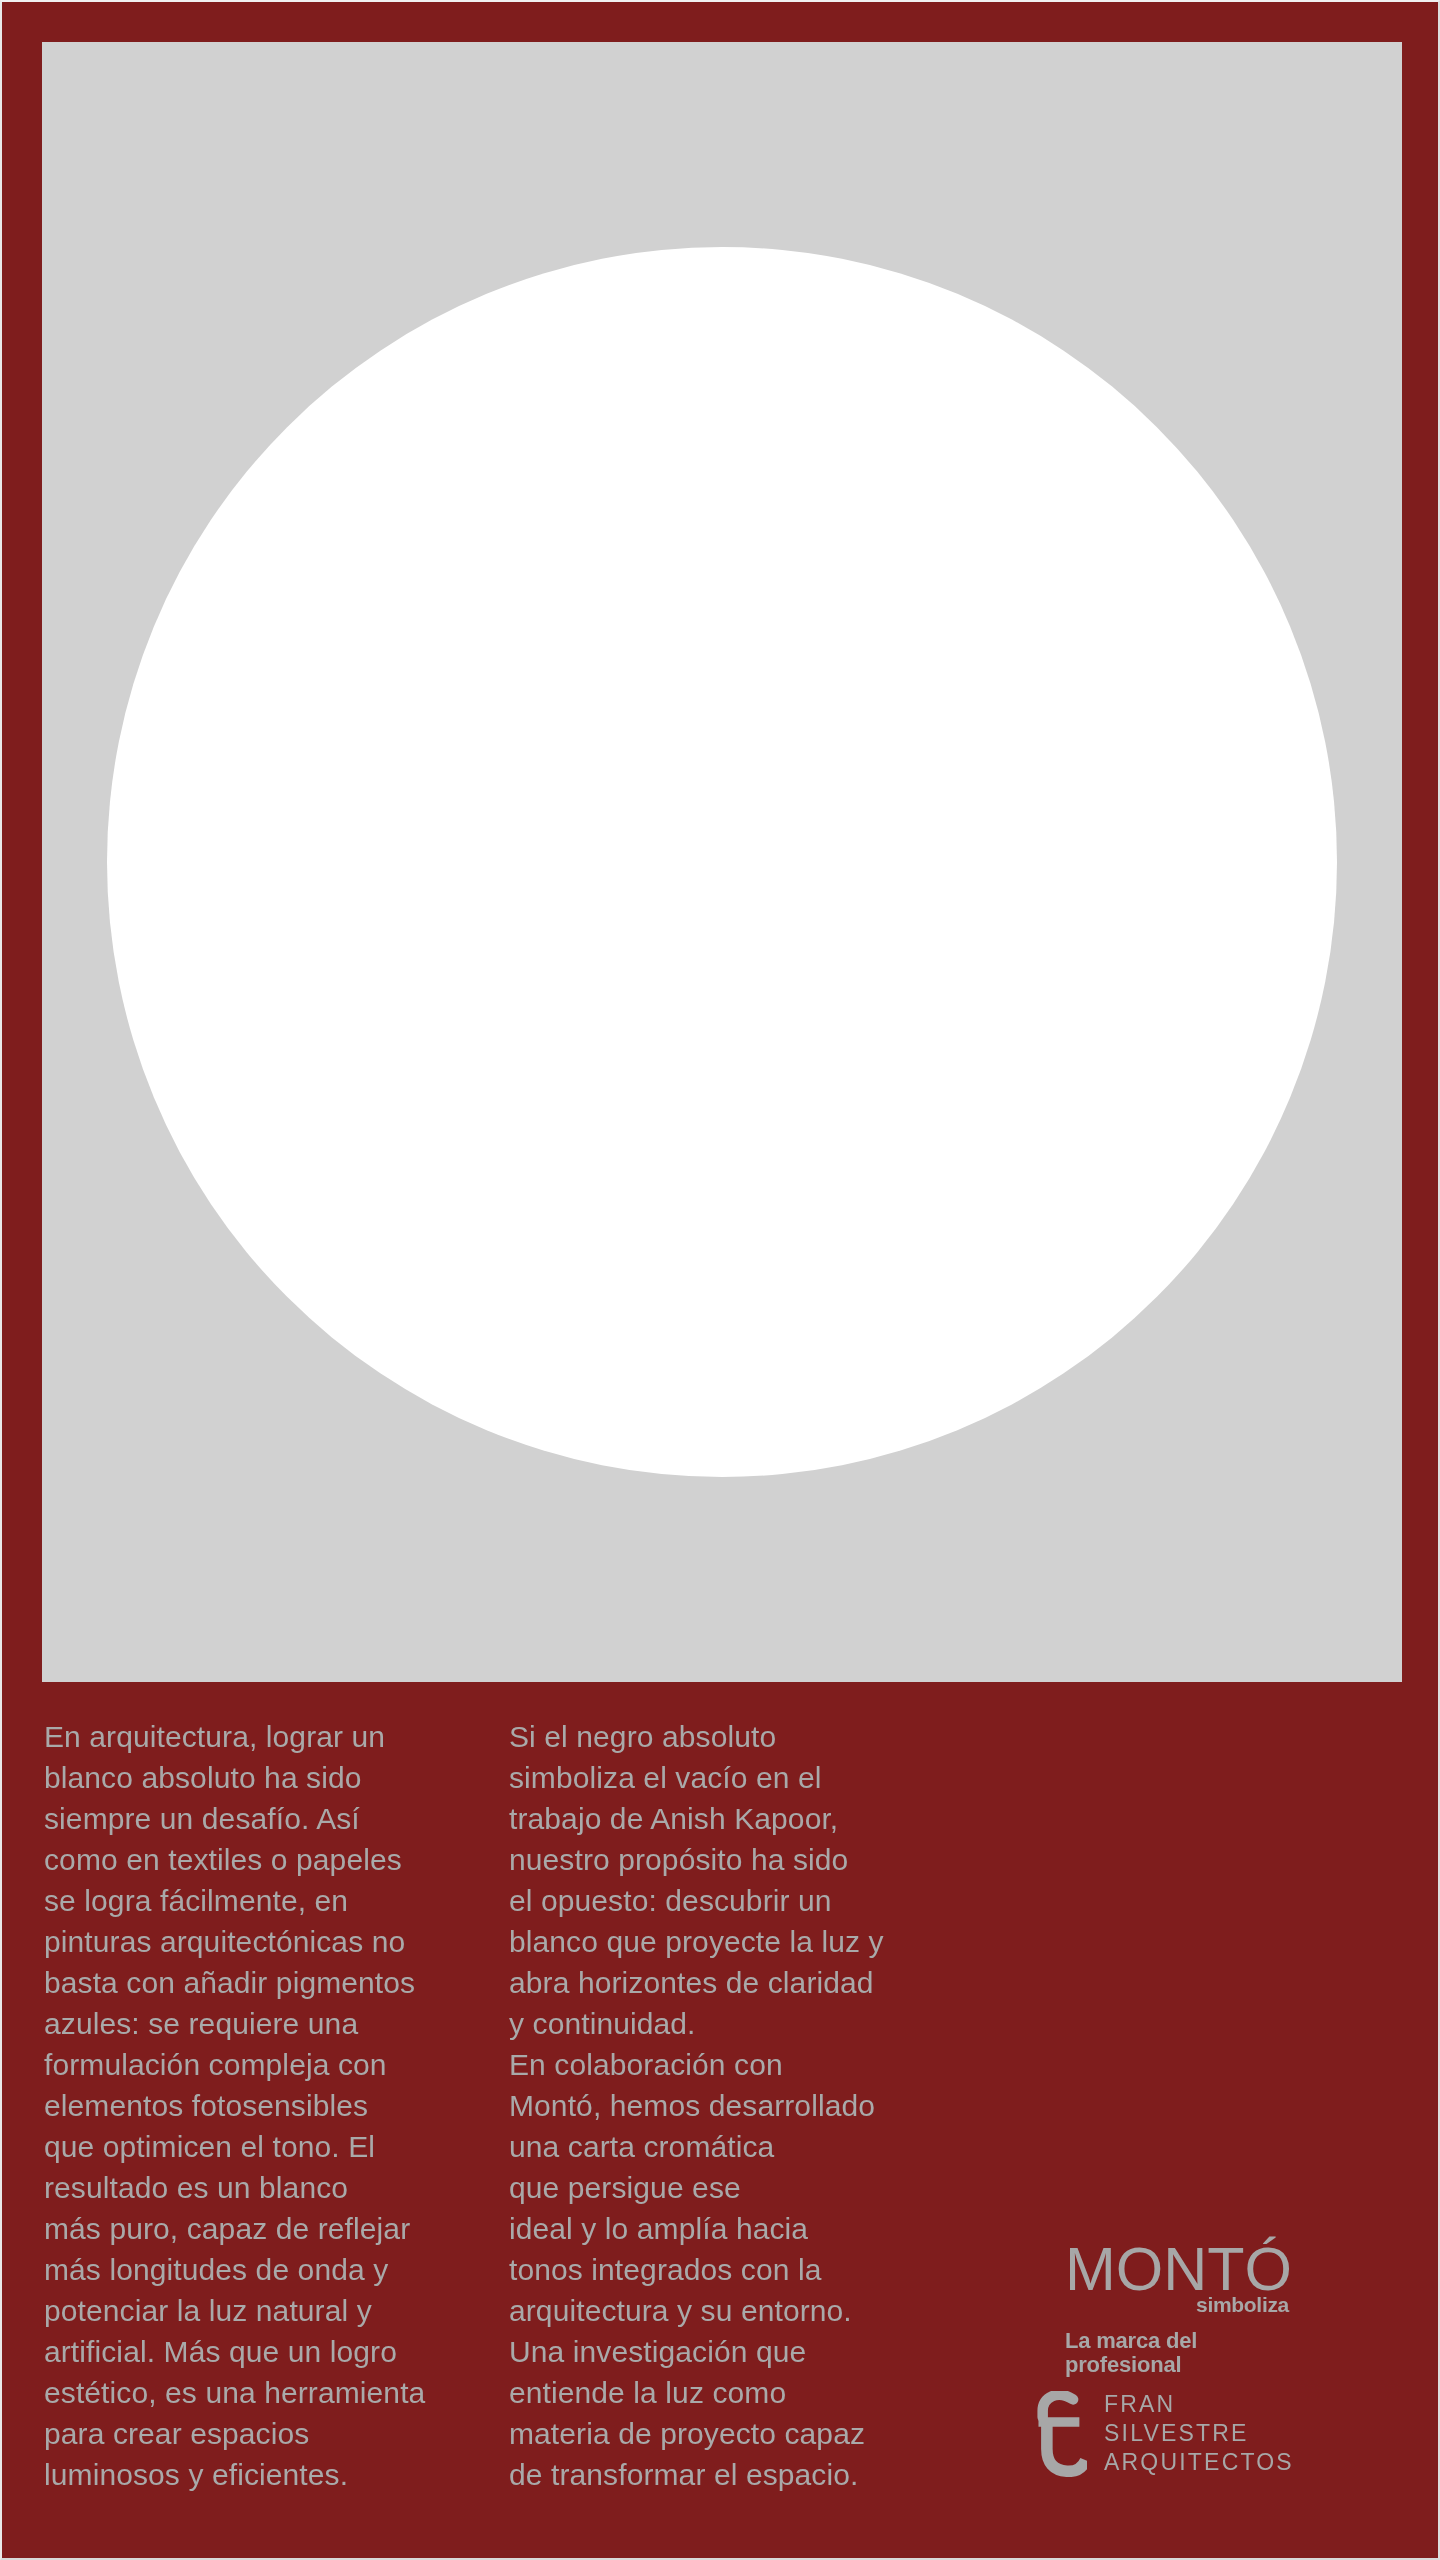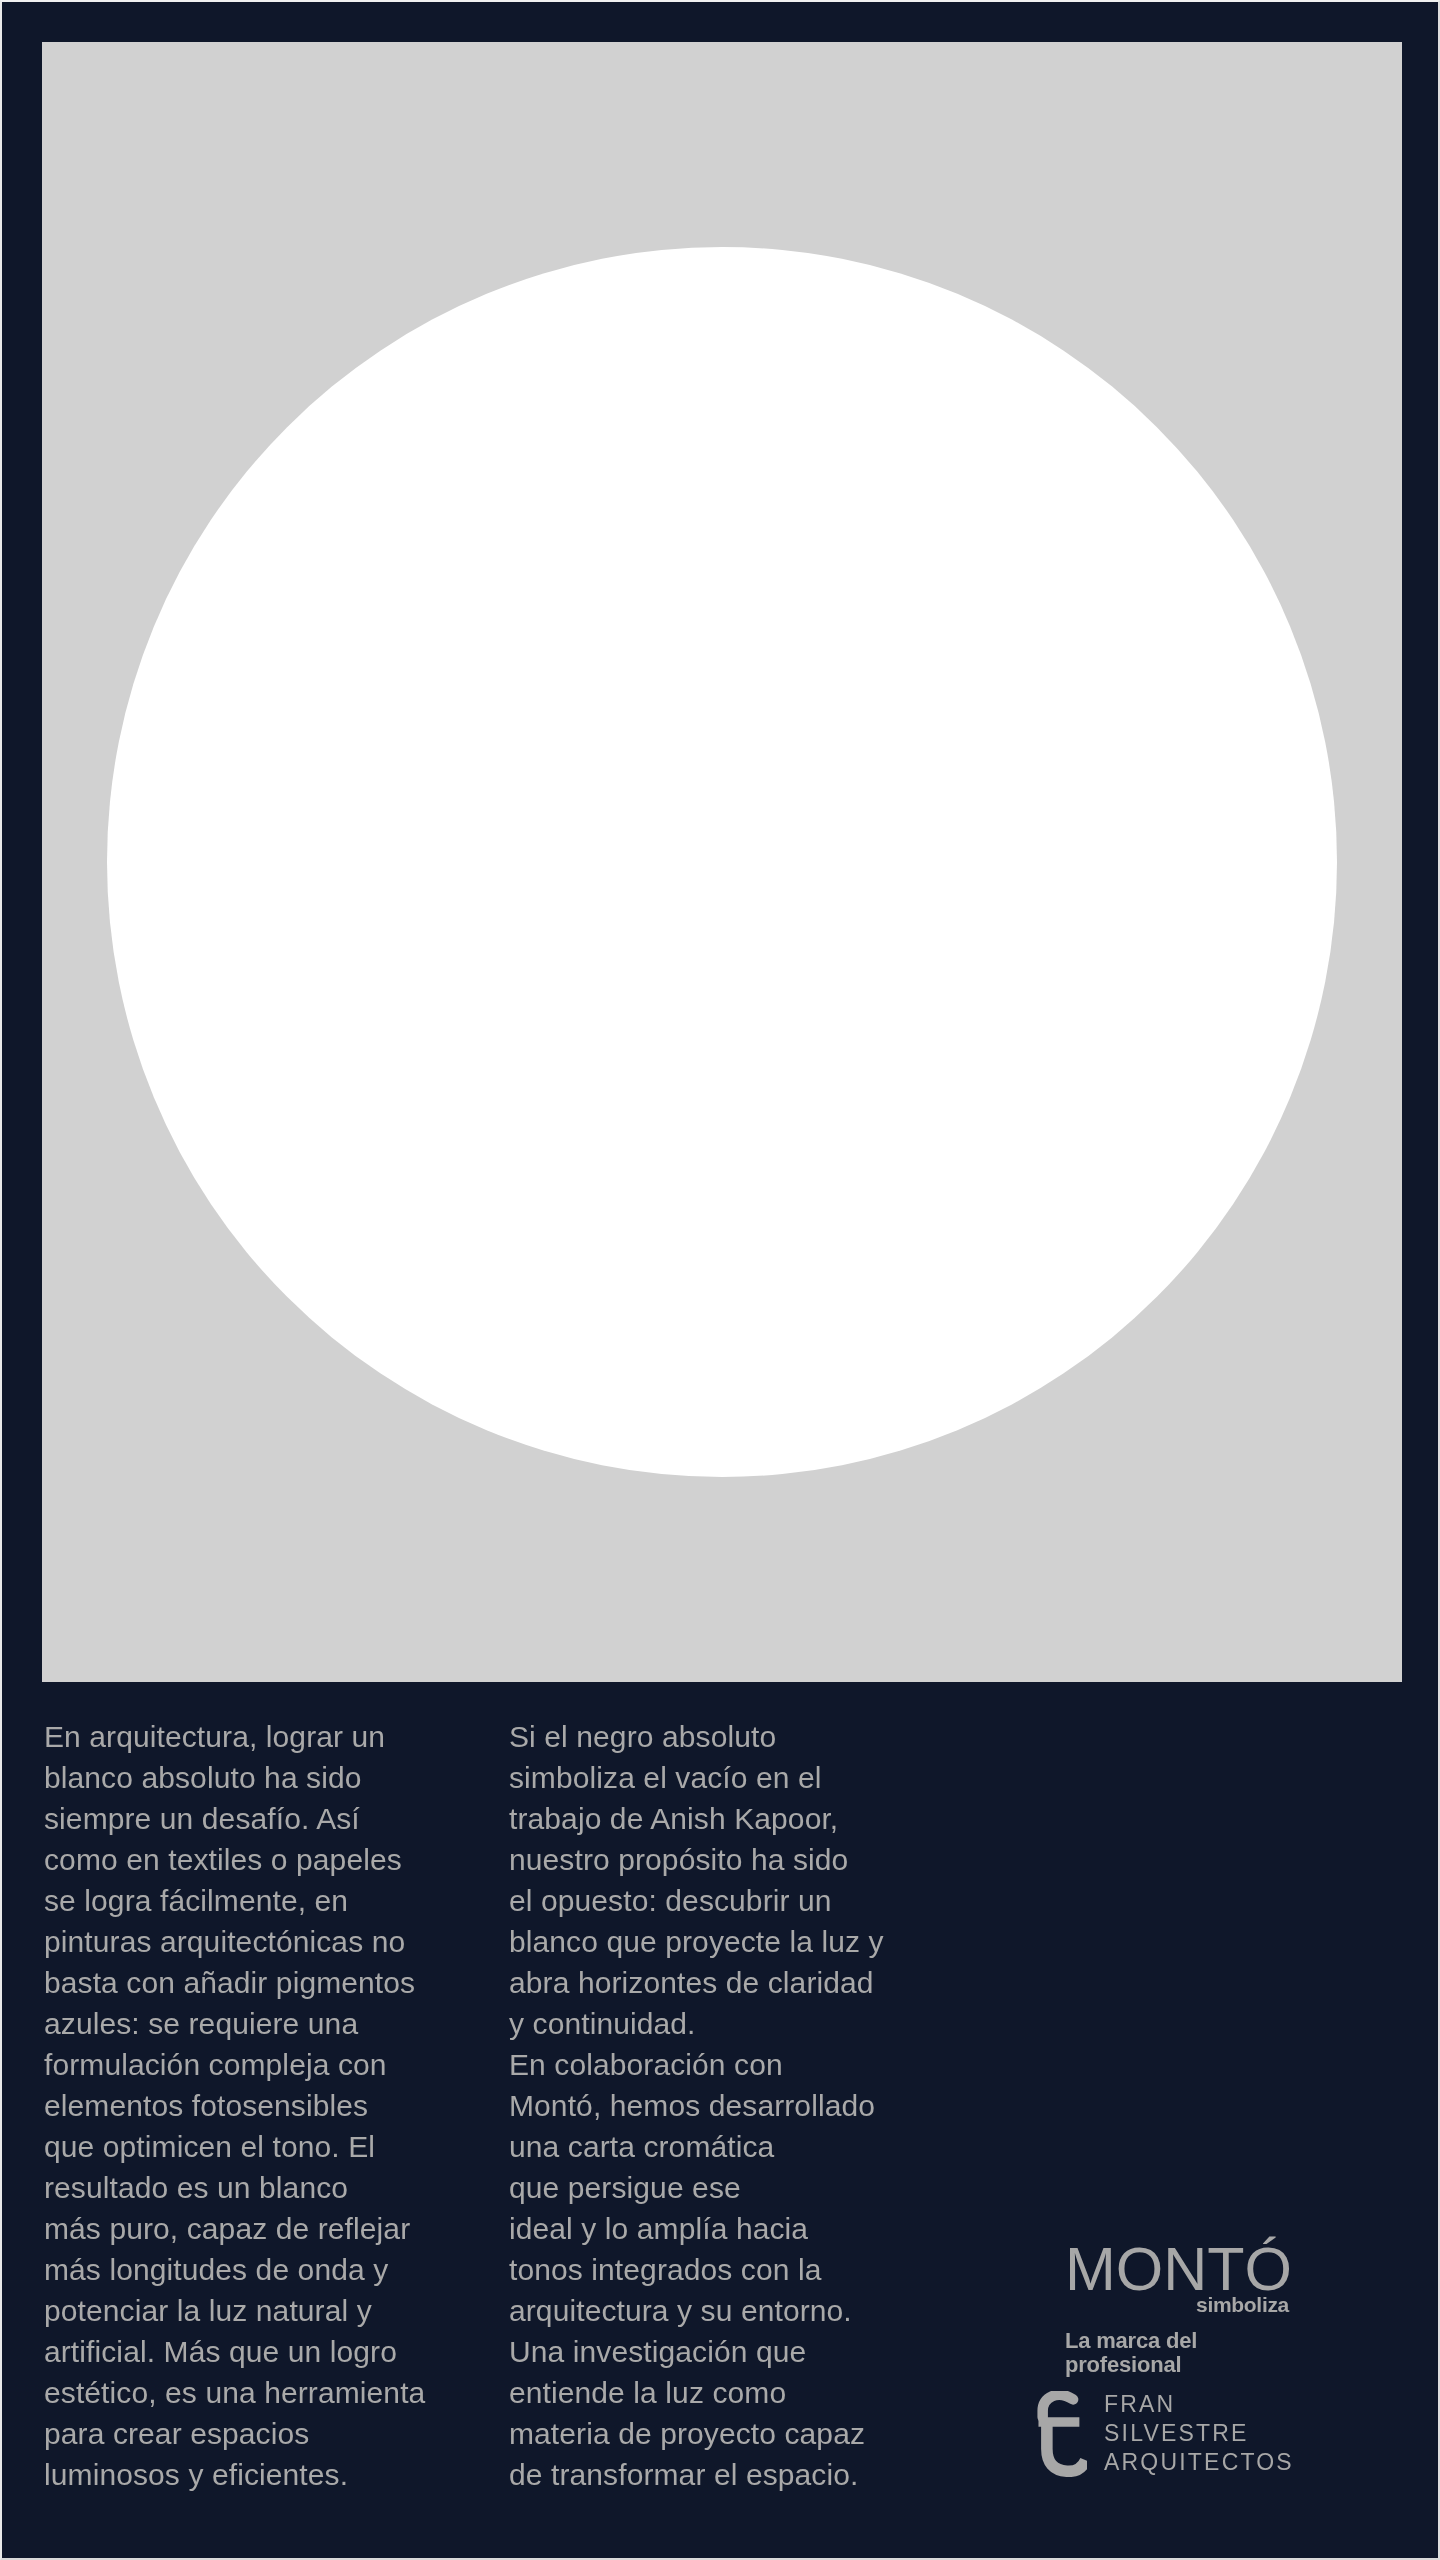--- a/index.html
+++ b/index.html
@@ -4,21 +4,21 @@
 <style>
   * { margin: 0; padding: 0; box-sizing: border-box; }
   html, body { background: #f5f5f5; }
   body {
     width: 1440px; height: 2560px;
     font-family: "Liberation Sans", "DejaVu Sans", sans-serif;
     position: relative; overflow: hidden;
   }
   .sheet {
     position: absolute; inset: 0;
-    background: #0f172a;
+    background: #7f1d1d;
     border-top: 2px solid #f0f0f0;
     border-left: 2px solid #e9e9e9;
     border-right: 2px solid #dedede;
     border-bottom: 2px solid #d9d9d9;
   }
   .hero-panel {
     position: absolute;
     left: 40px; top: 40px;
     width: 1360px; height: 1640px;
     background: #d1d1d1;

